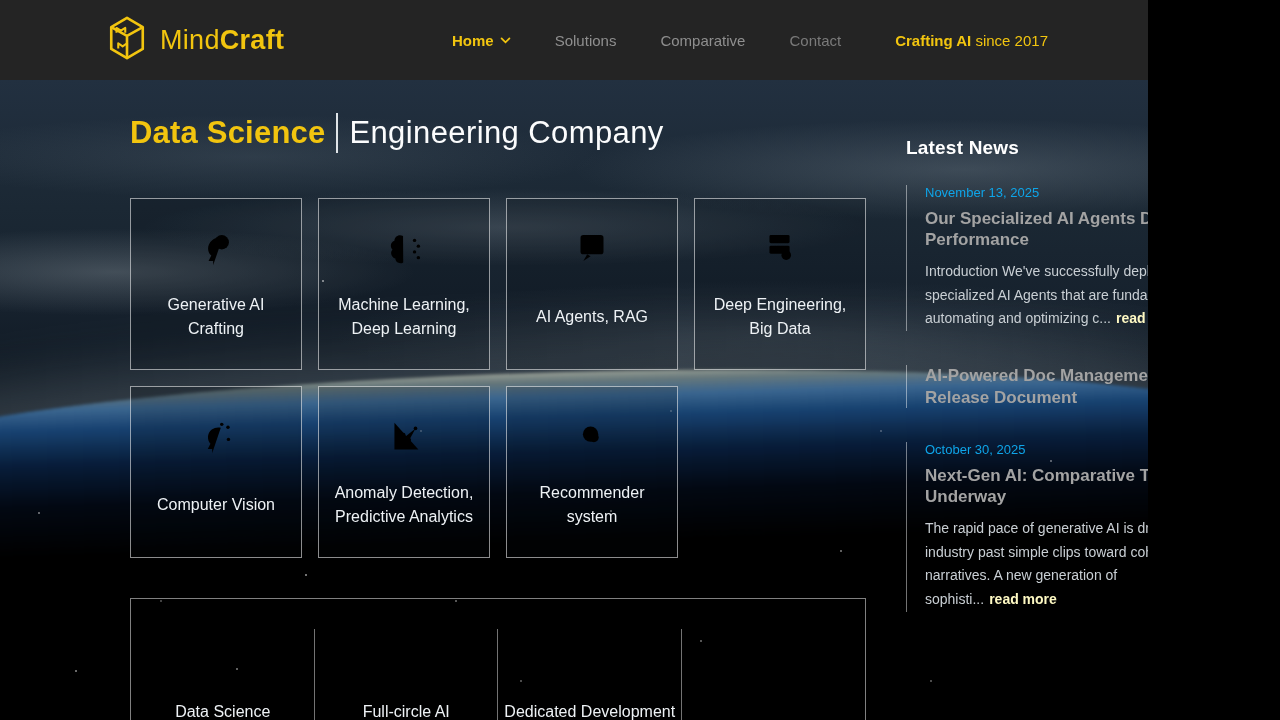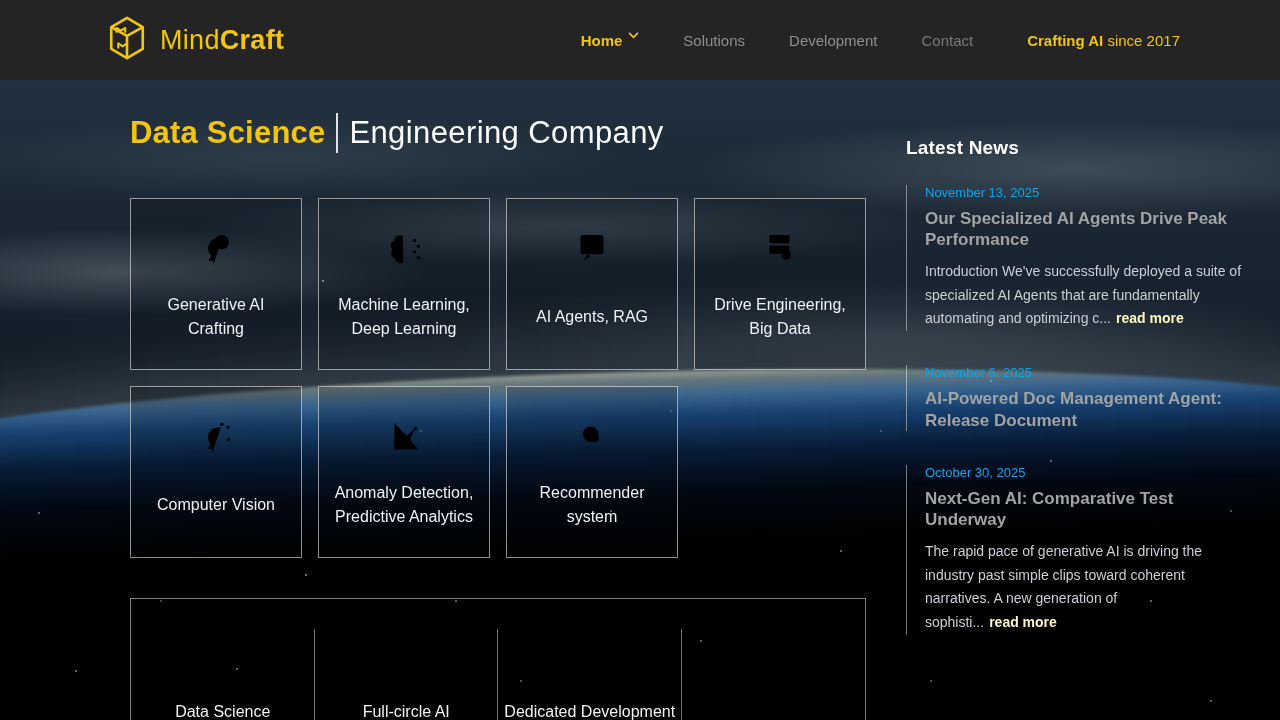--- a/index.html
+++ b/index.html
@@ -1,32 +1,32 @@
 <!DOCTYPE html>
 <html><head>
 <meta charset="utf-8">
 <style>
   * { margin:0; padding:0; box-sizing:border-box; }
   html,body { width:1280px; height:720px; overflow:hidden; background:#000; }
   body { font-family:"Liberation Sans", sans-serif; }
-  .page { width:1280px; height:720px; position:relative; }
+  .page { width:1148px; height:720px; position:relative; }
 
   
   .header {
     height:80px; background:#242424; position:relative; z-index:10;
     display:flex; align-items:center; justify-content:space-between;
     padding:0 100px 0 106px;
   }
   .logo { display:flex; align-items:center; gap:12px; cursor:pointer; }
   .logo-text { font-size:27px; color:#f2c50f; letter-spacing:.3px; }
   .logo-mind { font-weight:400; }
   .logo-craft { font-weight:800; }
   .nav { display:flex; align-items:center; gap:44px; }
   .nav-item { font-size:15px; color:#8f8f8f; text-decoration:none; cursor:pointer; }
-  .nav-item.active { color:#f2c50f; font-weight:700; display:flex; align-items:flex-start; gap:6px;padding-left:44px; }
+  .nav-item.active { color:#f2c50f; font-weight:700; display:flex; align-items:center; gap:6px;padding-left:44px; }
   .nav-item.contact { color:#7a7a7a; }
   .chev svg { display:block; }
   .tagline { font-size:15px; color:#f2c50f; margin-left:10px; white-space:pre; }
   .tagline b { font-weight:800; }
 
   
   .hero { position:relative; height:640px; overflow:hidden; background:#000; }
   .sky {
     position:absolute; inset:0;
     background:
@@ -236,21 +236,21 @@
     <nav class="nav">
       <a class="nav-item active">
         <span>Home</span>
         <span class="chev">
             <svg width="11" height="7">
               <use href="#i-chevron"></use>
             </svg>
           </span>
       </a>
       <a class="nav-item">Solutions</a>
-      <a class="nav-item">Development</a>
+      <a class="nav-item">Comparative</a>
       <a class="nav-item contact">Contact</a>
       <div class="tagline"><b>Crafting AI</b><span> since 2017</span></div>
     </nav>
   </header>
 
   <section class="hero">
     <div class="sky"></div>
     <div class="limb"></div>
     <div class="stars"></div>
 
@@ -284,21 +284,21 @@
             </svg>
           </span>
         <span class="card-label">AI Agents, RAG</span>
       </div>
       <div class="card">
         <span class="card-icon">
             <svg width="46" height="46">
               <use href="#i-server-search"></use>
             </svg>
           </span>
-        <span class="card-label">Drive Engineering, Big Data</span>
+        <span class="card-label">Deep Engineering, Big Data</span>
       </div>
       <div class="card">
         <span class="card-icon">
             <svg width="46" height="46">
               <use href="#i-head-vision"></use>
             </svg>
           </span>
         <span class="card-label">Computer Vision</span>
       </div>
       <div class="card">
@@ -357,21 +357,20 @@
     <aside class="news">
       <div class="news-title">Latest News</div>
 
       <article class="news-item">
         <div class="news-date">November 13, 2025</div>
         <div class="news-headline">Our Specialized AI Agents Drive Peak Performance</div>
         <div class="news-body"><span>Introduction We've successfully deployed a suite of specialized AI Agents that are fundamentally automating and optimizing c...</span><span class="read-more">read more</span></div>
       </article>
 
       <article class="news-item">
-        <div class="news-date">November 6, 2025</div>
         <div class="news-headline">AI-Powered Doc Management Agent: Release Document</div>
       </article>
 
       <article class="news-item">
         <div class="news-date">October 30, 2025</div>
         <div class="news-headline">Next-Gen AI: Comparative Test Underway</div>
         <div class="news-body"><span>The rapid pace of generative AI is driving the industry past simple clips toward coherent narratives. A new generation of sophisti...</span><span class="read-more">read more</span></div>
       </article>
     </aside>
   </section>

